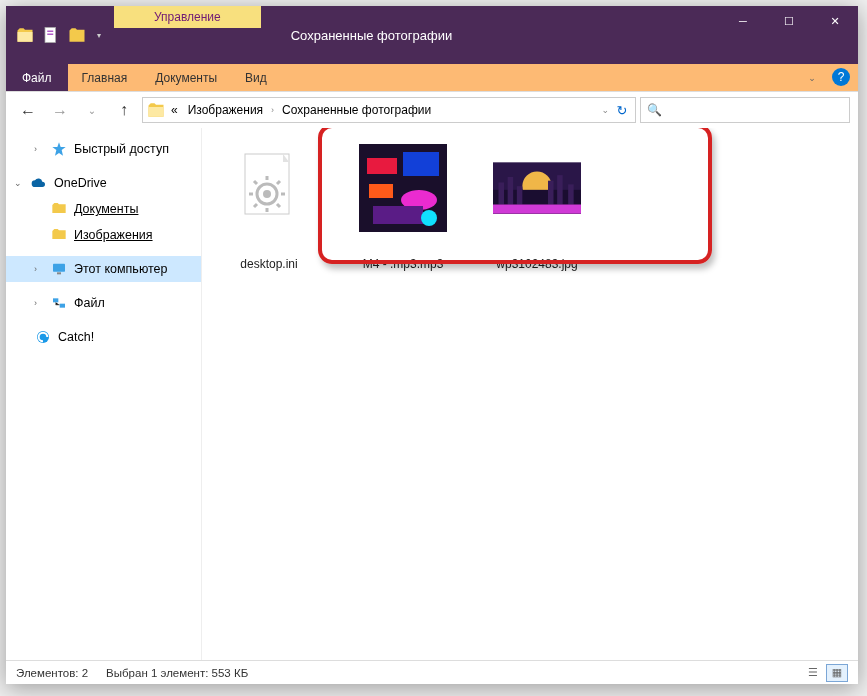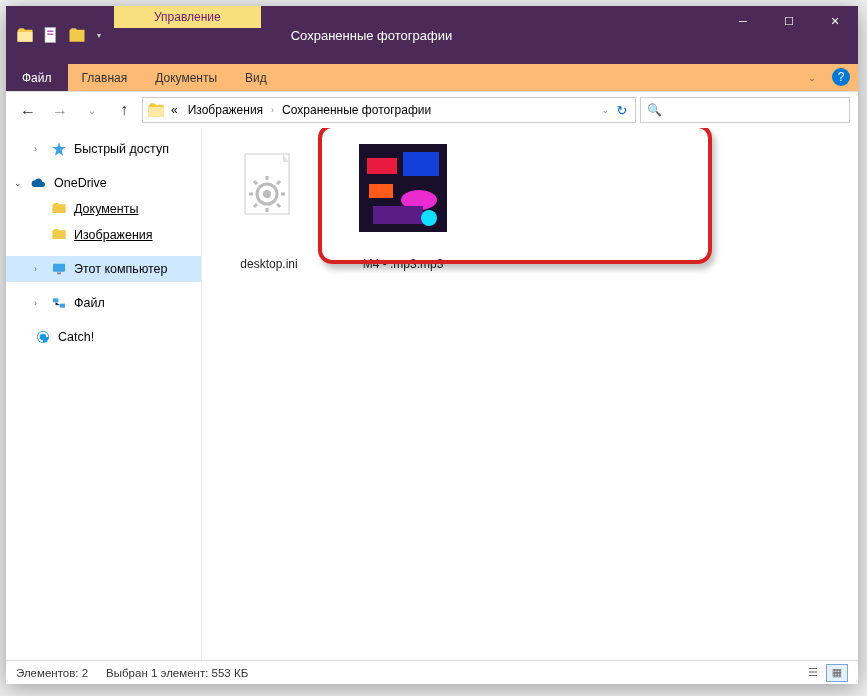--- a/index.html
+++ b/index.html
@@ -235,20 +235,37 @@
                 <rect x="10" y="40" width="24" height="14" fill="#ff5a1a"></rect>
                 <ellipse cx="60" cy="56" rx="18" ry="10" fill="#ea2bd0"></ellipse>
                 <rect x="14" y="62" width="50" height="18" fill="#5a1c86"></rect>
                 <circle cx="70" cy="74" r="8" fill="#10e0ff"></circle>
               </svg>
           </div>
           <div class="file-label">M4 -  .mp3.mp3</div>
         </div>
 
 
+        <div class="file-item">
+          <div class="file-thumb">
+            <svg width="96" height="56" viewBox="0 0 96 56">
+                <rect width="96" height="56" fill="#2a1648"></rect>
+                <circle cx="48" cy="26" r="16" fill="#f0b648"></circle>
+                <rect y="30" width="96" height="26" fill="#1a0d30"></rect>
+                <rect x="6" y="22" width="6" height="24" fill="#3a1e5a"></rect>
+                <rect x="16" y="16" width="6" height="30" fill="#3a1e5a"></rect>
+                <rect x="26" y="26" width="6" height="20" fill="#3a1e5a"></rect>
+                <rect x="60" y="20" width="6" height="26" fill="#3a1e5a"></rect>
+                <rect x="70" y="14" width="6" height="32" fill="#3a1e5a"></rect>
+                <rect x="82" y="24" width="6" height="22" fill="#3a1e5a"></rect>
+                <rect y="46" width="96" height="10" fill="#d03ad6"></rect>
+              </svg>
+          </div>
+          <div class="file-label">wp3102483.jpg</div>
+        </div>
 
       </div>
 
       <div class="highlight-box" style="top:-4px; left:116px; width:394px; height:140px"></div>
     </div>
 
   </div>
 
   <div class="statusbar">
     <span>Элементов: 2</span>

